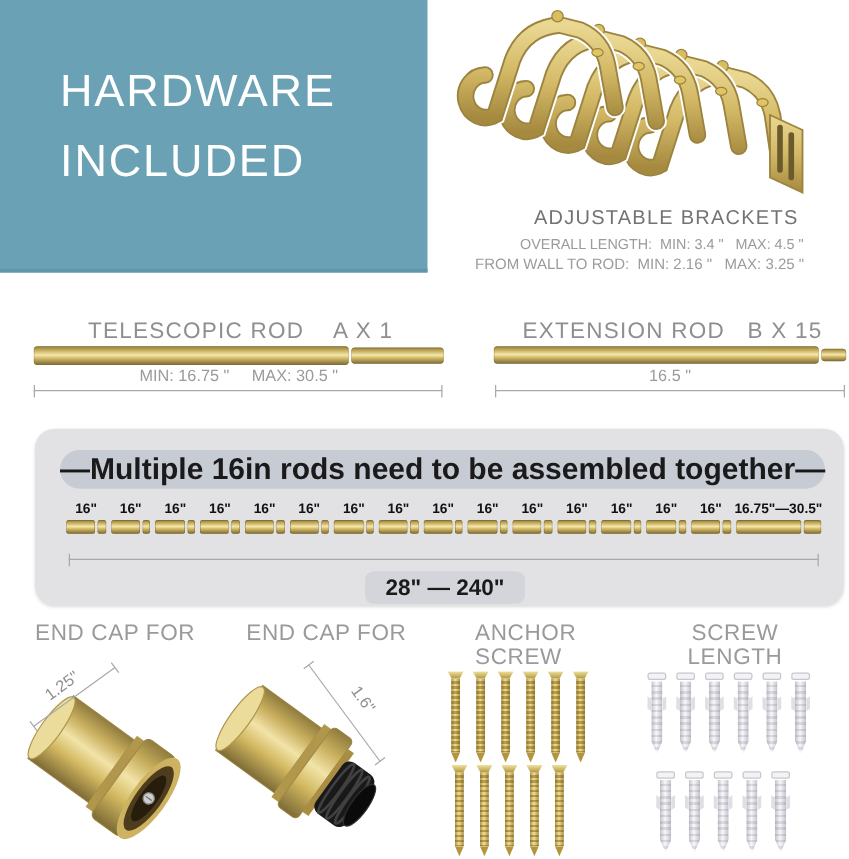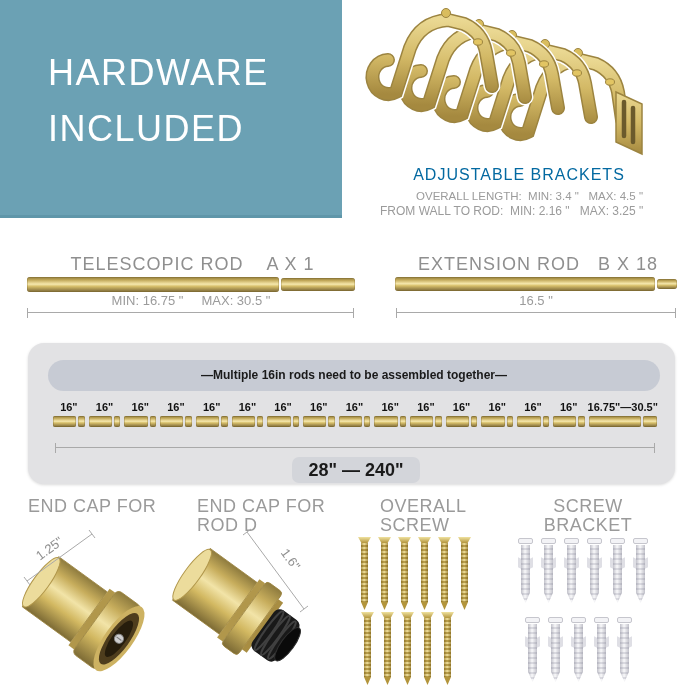--- a/index.html
+++ b/index.html
@@ -6,21 +6,21 @@
   #stage{position:relative;width:679px;height:687px;background:#fff;overflow:hidden;
          font-family:"Liberation Sans", sans-serif;padding-left:35px;}
 
   
   .blue-panel{position:absolute;left:0;top:0;width:342px;height:215px;background:#6BA1B4;
               border-bottom:3px solid #5f96a9;}
   .title-line{position:absolute;left:48px;color:#ffffff;font-size:36px;letter-spacing:1.5px;
               white-space:pre;}
   .t1{top:52px;}
   .t2{top:108px;}
-  .brk-title{top:166px;font-size:16px;letter-spacing:1px;position:absolute;left:376px;width:286px;text-align:center;color:#0369a1;white-space:pre;}
+  .brk-title{top:166px;font-size:16px;letter-spacing:1px;position:absolute;left:390px;width:286px;text-align:center;color:#737373;white-space:pre;}
   .brk-spec1{top:190px;font-size:11.5px;position:absolute;left:380px;width:299px;text-align:center;color:#9b9b9b;white-space:pre;}
   .brk-spec2{top:204px;font-size:12px;position:absolute;left:380px;width:299px;color:#9b9b9b;white-space:pre;}
 
   
   .rod-label{position:absolute;top:254px;font-size:18px;color:#8f8f8f;letter-spacing:1px;
              text-align:center;white-space:pre;}
   .rl-a{left:30px;width:325px;}
   .rl-b{left:400px;width:276px;}
 
   .gold{background:linear-gradient(180deg,#8e7b3e 0%,#bda455 18%,#e9d795 40%,#f4e7ad 48%,
@@ -37,21 +37,21 @@
   .measline{position:absolute;height:0;border-top:1px solid #a9a9a9;}
   .measline::before,.measline::after{content:'';position:absolute;top:-5px;width:1px;height:10px;background:#a9a9a9;}
   .measline::before{left:0;} .measline::after{right:0;}
   .ml-a{left:27px;top:312px;width:327px;}
   .ml-b{left:396px;top:312px;width:280px;}
 
   
   .gray-box{position:absolute;left:28px;top:343px;width:647px;height:141px;background:#e2e2e4;
             border-radius:16px;box-shadow:0 1px 3px rgba(0,0,0,.15);}
   .banner{position:absolute;left:48px;top:360px;width:612px;height:31px;border-radius:16px;
-          background:#c7cbd4;color:#1a1a1a;font-size:12px;font-weight:bold;text-align:center;
+          background:#c7cbd4;color:#1a1a1a;font-size:24px;font-weight:bold;text-align:center;
           line-height:31px;white-space:nowrap;}
   #segments{position:absolute;left:52px;top:401px;width:606px;height:32px;display:flex;gap:2px;}
   .segment{flex:1;display:flex;flex-direction:column;}
   .seg-wide{flex:1.55;}
   .seg-label{font-size:11px;font-weight:bold;color:#111;text-align:center;white-space:nowrap;}
   .seg-rod{display:flex;gap:2px;height:11px;margin-top:3px;padding:0 1px;}
   .seg-main{flex:1;border-radius:2px;box-shadow:0 0 0 .5px rgba(110,90,35,.6) inset;}
   .seg-joint{width:20%;border-radius:2px;box-shadow:0 0 0 .5px rgba(110,90,35,.6) inset;}
   .ml-c{left:55px;top:447px;width:600px;}
   .range-pill{position:absolute;left:292px;top:457px;width:128px;height:26px;background:#d3d5da;
@@ -149,21 +149,21 @@
         <ellipse cx="118" cy="42" rx="4.5" ry="3.2" fill="#e2c563" stroke="#9c8440"></ellipse>
       </g>
     </g>
   </svg>
 
   <div class="brk-title">ADJUSTABLE BRACKETS</div>
   <div class="brk-spec1">OVERALL LENGTH:  MIN: 3.4 "   MAX: 4.5 "</div>
   <div class="brk-spec2">FROM WALL TO ROD:  MIN: 2.16 "   MAX: 3.25 "</div>
 
   <div class="rod-label rl-a">TELESCOPIC ROD    A X 1</div>
-  <div class="rod-label rl-b">EXTENSION ROD   B X 18</div>
+  <div class="rod-label rl-b">EXTENSION ROD   B X 15</div>
 
   <div class="rod gold rodA1"></div>
   <div class="rod gold rodA2"></div>
   <div class="rod gold rodB1"></div>
   <div class="rod gold rodB2"></div>
 
   <div class="measure-text mt-a">MIN: 16.75 "     MAX: 30.5 "</div>
   <div class="measure-text mt-b">16.5 "</div>
   <div class="measline ml-a"></div>
   <div class="measline ml-b"></div>
@@ -285,29 +285,28 @@
       </div>
     </div>
   <div class="measline ml-c"></div>
   <div class="range-pill">28" — 240"</div>
 
   <div class="cap-label cl-c">
     <div>END CAP FOR</div>
   </div>
   <div class="cap-label cl-d">
     <div>END CAP FOR</div>
-    <div>ROD D</div>
   </div>
   <div class="cap-label cl-s">
-    <div>OVERALL</div>
+    <div>ANCHOR</div>
     <div>SCREW</div>
   </div>
   <div class="cap-label cl-anchor">
     <div>SCREW</div>
-    <div>BRACKET</div>
+    <div>LENGTH</div>
   </div>
 
   <svg class="svg-caps" width="340" height="197" viewBox="0 0 340 197">
     <defs>
       <linearGradient id="gV" x1="0" y1="0" x2="0" y2="1">
         <stop offset="0" stop-color="#8e7b3e"></stop>
           <stop offset="0.22" stop-color="#c7ad5c"></stop>
         <stop offset="0.45" stop-color="#f2e4a8"></stop>
           <stop offset="0.68" stop-color="#d2b861"></stop>
         <stop offset="1" stop-color="#7d6b35"></stop>

